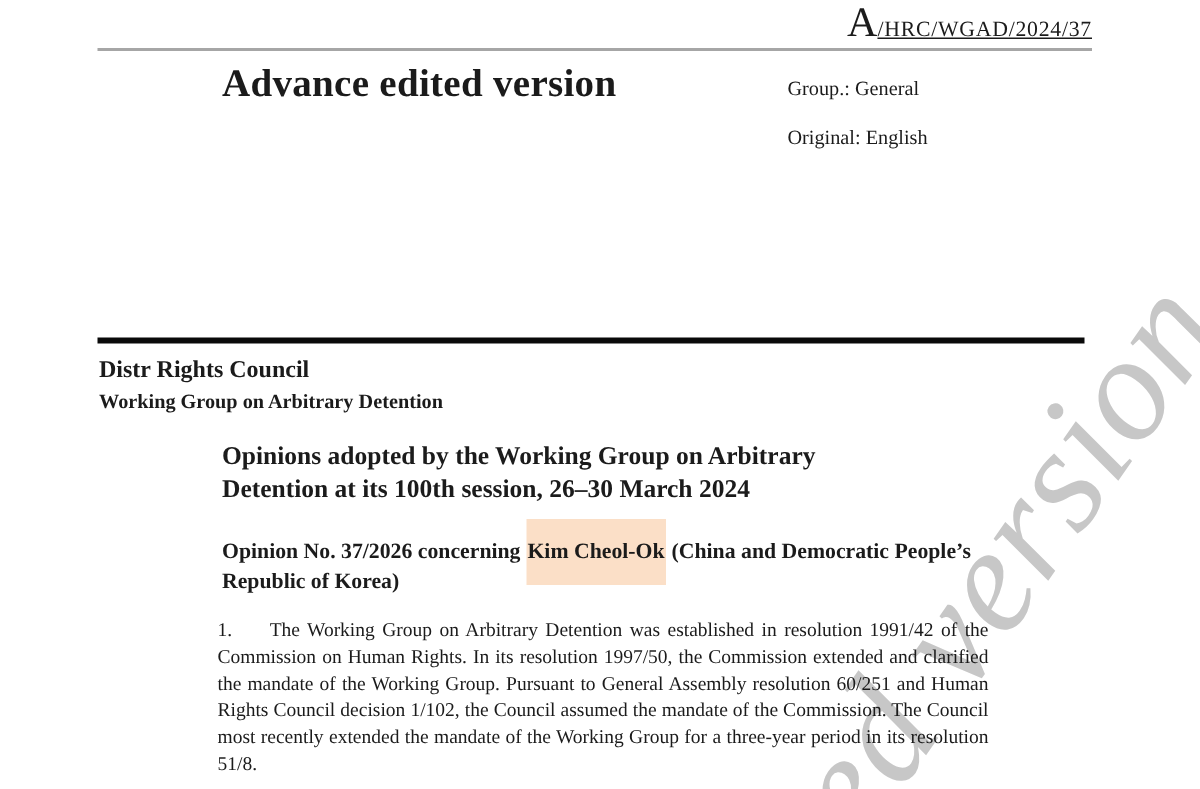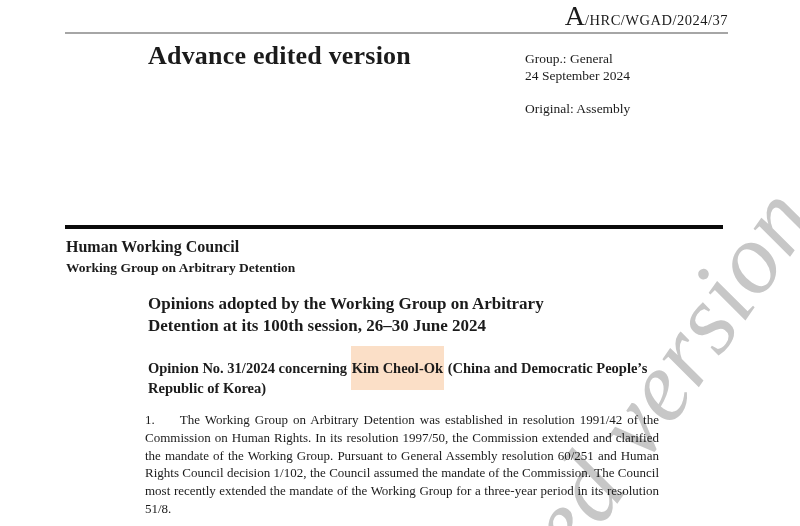--- a/index.html
+++ b/index.html
@@ -28,21 +28,21 @@
   }
 
   .content { position: absolute; inset: 0; z-index: 1; }
 
   
   .doc-symbol {
     position: absolute; top: 1px; right: 72px;
     white-space: nowrap;
   }
   .sym-a   { font-size: 28px; line-height: 30px; }
-  .sym-rest{ font-size: 14.5px; letter-spacing: 0.5px; }
+  .sym-rest{ font-size: 14.5px; letter-spacing: 0.5px; text-decoration: underline; }
 
   .header-rule {
     position: absolute; left: 65px; top: 32px;
     width: 663px; height: 2px; background: #a6a6a6;
   }
 
   .adv-title {
     position: absolute; left: 148px; top: 41px;
     margin: 0;
     font-size: 26px; font-weight: bold;
@@ -99,31 +99,30 @@
   <div class="content">
 
     <div class="doc-symbol"><span class="sym-a">A</span><span class="sym-rest">/HRC/WGAD/2024/37</span></div>
 
     <div class="header-rule"></div>
 
     <h1 class="adv-title">Advance edited version</h1>
 
     <div class="distr-block">
       <div>Group.: General</div>
-      <div>24 September 2024</div>
-      <div class="orig">Original: Assembly</div>
+      <div class="orig">Original: English</div>
     </div>
 
     <div class="black-bar"></div>
 
     <div class="council-block">
-      <div class="council">Human Working Council</div>
+      <div class="council">Distr Rights Council</div>
       <div class="wg">Working Group on Arbitrary Detention</div>
     </div>
 
-    <h2 class="session-heading">Opinions adopted by the Working Group on Arbitrary Detention at its 100th session, 26–30 June 2024</h2>
+    <h2 class="session-heading">Opinions adopted by the Working Group on Arbitrary Detention at its 100th session, 26–30 March 2024</h2>
 
-    <h3 class="opinion-heading"><span>Opinion No. 31/2024 concerning </span><mark class="hl">Kim Cheol-Ok</mark><span> (China and Democratic People’s Republic of Korea)</span></h3>
+    <h3 class="opinion-heading"><span>Opinion No. 37/2026 concerning </span><mark class="hl">Kim Cheol-Ok</mark><span> (China and Democratic People’s Republic of Korea)</span></h3>
 
     <p class="para"><span class="pnum">1.</span><span class="tab"></span><span>The Working Group on Arbitrary Detention was established in resolution 1991/42 of the Commission on Human Rights. In its resolution 1997/50, the Commission extended and clarified the mandate of the Working Group. Pursuant to General Assembly resolution 60/251 and Human Rights Council decision 1/102, the Council assumed the mandate of the Commission. The Council most recently extended the mandate of the Working Group for a three-year period in its resolution 51/8.</span></p>
 
   </div>
 </div>
 
 </body></html>

